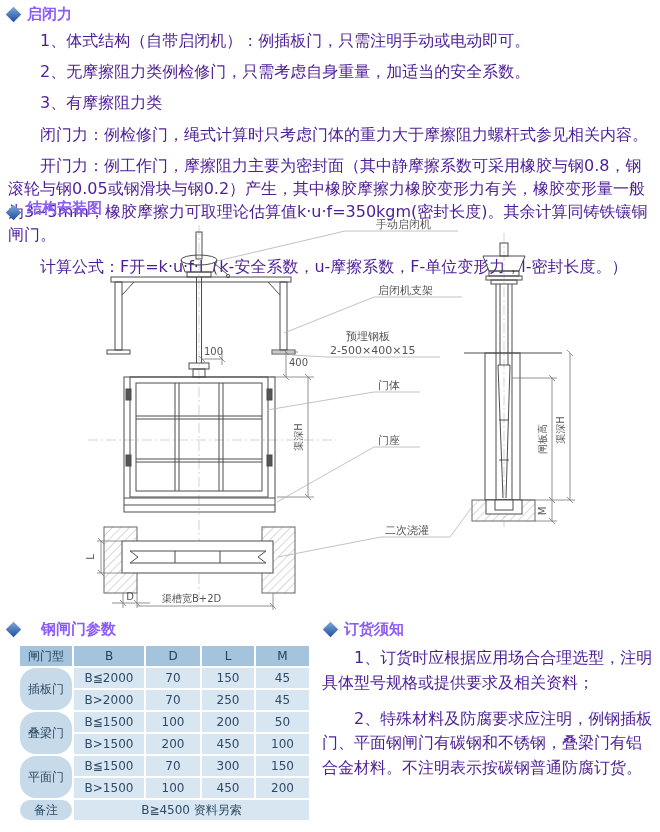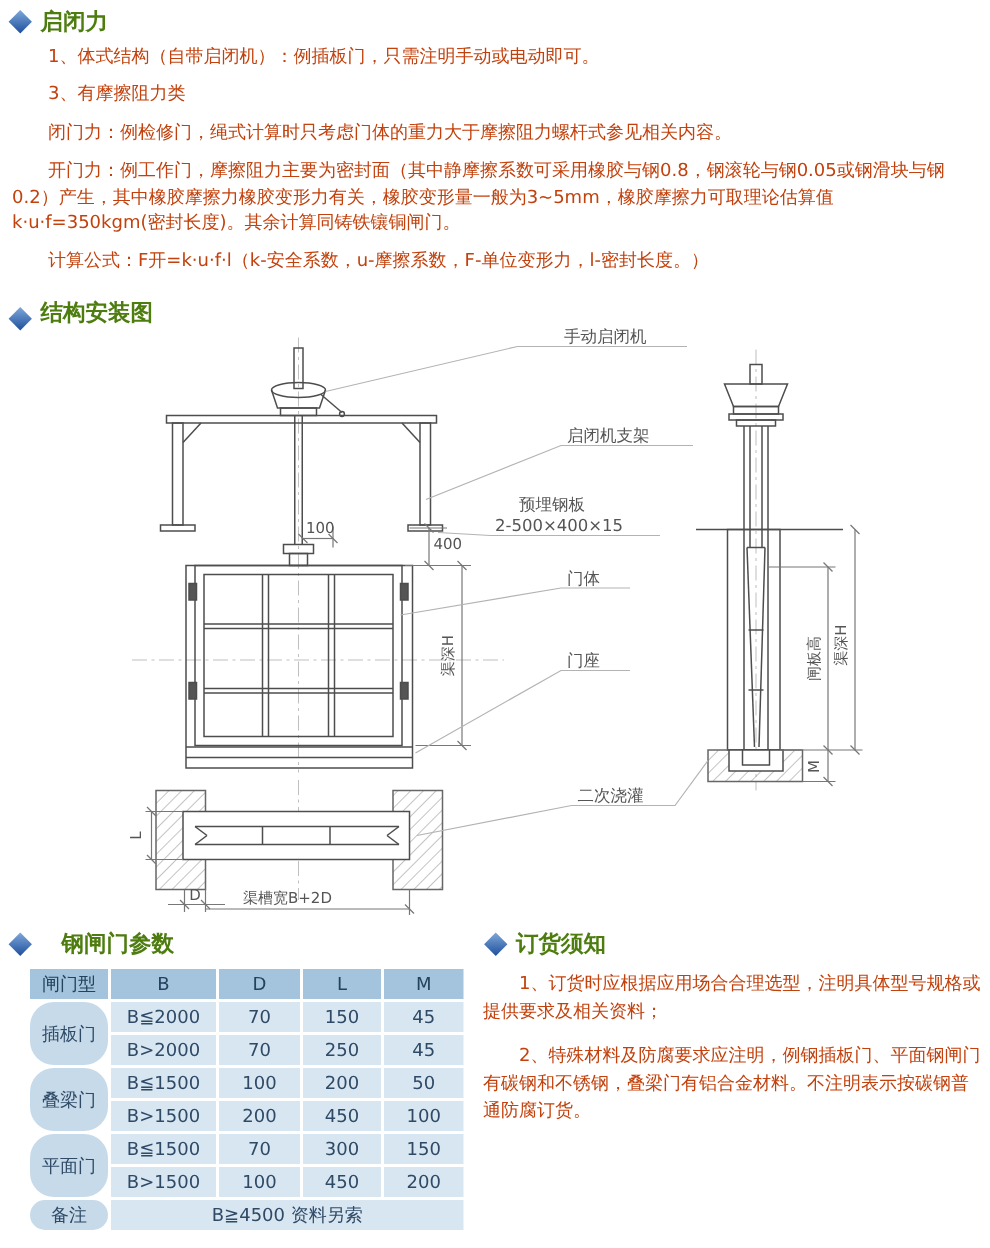--- a/index.html
+++ b/index.html
@@ -1,22 +1,22 @@
 <!DOCTYPE html>
 <html><head>
 <meta charset="utf-8">
 <style>
   html,body{margin:0;padding:0;background:#fff;}
   .page{position:relative;width:660px;height:832px;background:#ffffff;overflow:hidden;
         font-family:"DejaVu Sans","Liberation Sans",sans-serif;}
   .sec-title{position:absolute;display:flex;align-items:center;gap:8px;
-             font-size:15px;font-weight:bold;color:#4d7c0f;}
+             font-size:15px;font-weight:bold;color:#8b5cf6;}
   .diamond{width:11px;height:11px;transform:rotate(45deg);flex:none;
            background:linear-gradient(135deg,#7fa8d9 0%,#1e4f9d 100%);}
-  .txt{position:absolute;font-size:12px;color:#c2410c;line-height:1.45;}
+  .txt{position:absolute;font-size:16px;color:#4c1d95;line-height:1.45;}
   .txt p{margin:0 0 8px 0;text-indent:2em;}
   .ord p{margin:0 0 11px 0;text-indent:2em;line-height:1.55;}
   svg text{font-family:"DejaVu Sans","Liberation Sans",sans-serif;}
   table.params{border-collapse:separate;border-spacing:2px;font-size:12px;color:#2e4a66;
                table-layout:fixed;}
   table.params td{text-align:center;height:20px;padding:0;overflow:hidden;margin-top:28px;}
   td.th{background:#a4c4dd;color:#24415e;}
   td.tcol{background:#c6daea;border-radius:16px;}
   td.tcell{background:#d7e6f1;}
 </style>
@@ -24,20 +24,21 @@
 <body>
 
 <div class="page">
 
   <div class="sec-title" style="top:5px;left:8px;">
     <span class="diamond"></span>
     <span>启闭力</span>
   </div>
   <div class="txt" style="top:29px;left:8px;width:646px;">
     <p>1、体式结构（自带启闭机）：例插板门，只需注明手动或电动即可。</p>
+    <p>2、无摩擦阻力类例检修门，只需考虑自身重量，加适当的安全系数。</p>
     <p>3、有摩擦阻力类</p>
     <p>闭门力：例检修门，绳式计算时只考虑门体的重力大于摩擦阻力螺杆式参见相关内容。</p>
     <p>开门力：例工作门，摩擦阻力主要为密封面（其中静摩擦系数可采用橡胶与钢0.8，钢滚轮与钢0.05或钢滑块与钢0.2）产生，其中橡胶摩擦力橡胶变形力有关，橡胶变形量一般为3~5mm，橡胶摩擦力可取理论估算值k·u·f=350kgm(密封长度)。其余计算同铸铁镶铜闸门。</p>
     <p>计算公式：F开=k·u·f·l（k-安全系数，u-摩擦系数，F-单位变形力，l-密封长度。）</p>
   </div>
 
   <div class="sec-title" style="top:199px;left:8px;align-items:flex-end;">
     <span class="diamond"></span>
     <span>结构安装图</span>
   </div>

